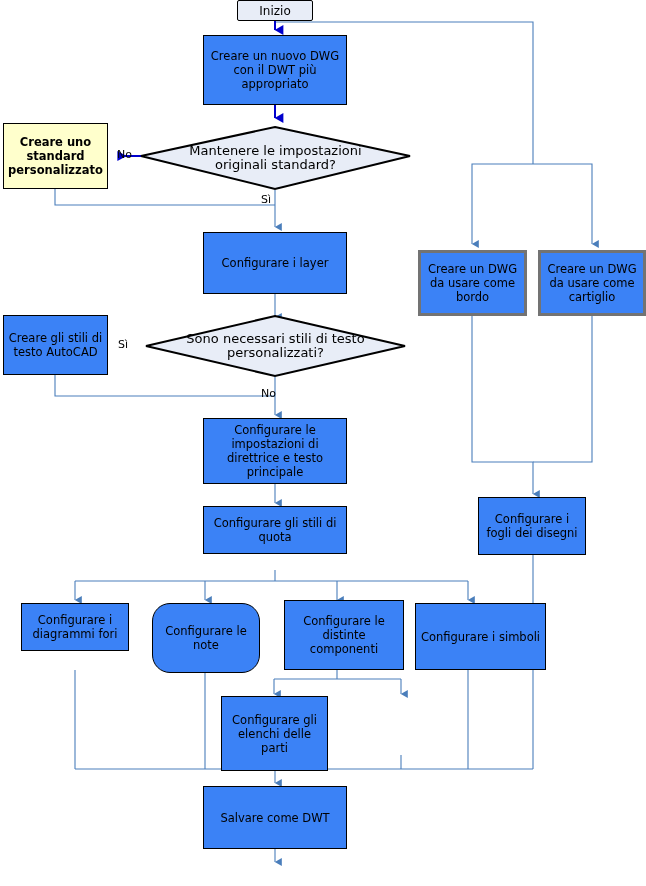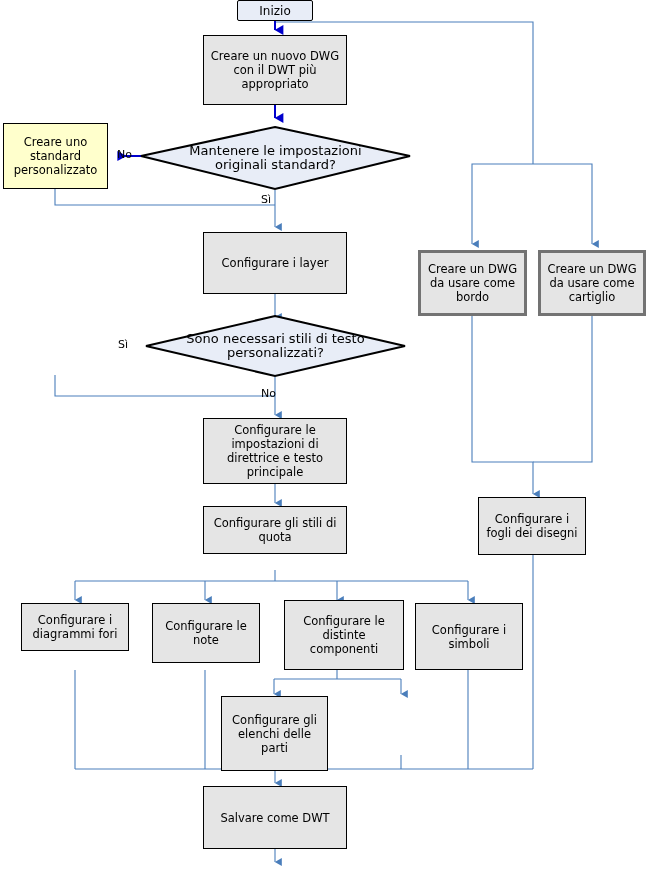--- a/index.html
+++ b/index.html
@@ -25,21 +25,21 @@
     height: 886px;
     pointer-events: none;
   }
   .node {
     position: absolute;
     box-sizing: border-box;
     display: flex;
     align-items: center;
     justify-content: center;
     text-align: center;
-    background: #e5e5e5;
+    background: #3b82f6;
     border: 1.4px solid #000000;
     color: #000000;
     font-size: 11.5px;
     line-height: 14px;
     padding: 2px 4px;
   }
   .node.process-thin {
     border: 3px solid #737373;
   }
   .node.terminator {
@@ -157,62 +157,65 @@
   </div>
 
   <div class="node" style="left:203px; top:35px; width:144px; height:70px;">
     <span>Creare un nuovo DWG con il DWT più appropriato</span>
   </div>
 
   <div class="node decision" style="left:141px; top:127px; width:269px; height:62px;">
     <span class="dlabel">Mantenere le impostazioni originali standard?</span>
   </div>
 
-  <div class="node custom-std" style="left:3px; top:123px; width:105px; height:66px;">
+  <div class="node custom-std" style="left:3px; top:123px; width:105px; height:66px;font-weight:bold;">
     <span>Creare uno standard personalizzato</span>
   </div>
 
   <div class="node process-thin" style="left:418px; top:250px; width:109px; height:66px;">
     <span>Creare un DWG da usare come bordo</span>
   </div>
 
   <div class="node process-thin" style="left:538px; top:250px; width:108px; height:66px;">
     <span>Creare un DWG da usare come cartiglio</span>
   </div>
 
   <div class="node" style="left:203px; top:232px; width:144px; height:62px;">
     <span>Configurare i layer</span>
   </div>
 
   <div class="node decision" style="left:146px; top:316px; width:259px; height:60px;">
     <span class="dlabel">Sono necessari stili di testo personalizzati?</span>
   </div>
 
+  <div class="node" style="left:3px; top:315px; width:105px; height:60px;">
+    <span>Creare gli stili di testo AutoCAD</span>
+  </div>
 
   <div class="node" style="left:203px; top:418px; width:144px; height:66px;">
     <span>Configurare le impostazioni di direttrice e testo principale</span>
   </div>
 
   <div class="node" style="left:203px; top:506px; width:144px; height:48px;">
     <span>Configurare gli stili di quota</span>
   </div>
 
   <div class="node" style="left:21px; top:603px; width:108px; height:48px;">
     <span>Configurare i diagrammi fori</span>
   </div>
 
-  <div class="node" style="left:152px; top:603px; width:108px; height:60px;">
+  <div class="node" style="left:152px; top:603px; width:108px; height:70px;border-radius:18px;">
     <span>Configurare le note</span>
   </div>
 
   <div class="node" style="left:284px; top:600px; width:120px; height:70px;">
     <span>Configurare le distinte componenti</span>
   </div>
 
-  <div class="node" style="left:415px; top:603px; width:108px; height:67px;">
+  <div class="node" style="left:415px; top:603px; width:131px; height:67px;">
     <span>Configurare i simboli</span>
   </div>
 
   <div class="node" style="left:221px; top:696px; width:107px; height:75px;">
     <span>Configurare gli elenchi delle parti</span>
   </div>
 
 
   <div class="node" style="left:478px; top:497px; width:108px; height:58px;">
     <span>Configurare i fogli dei disegni</span>

